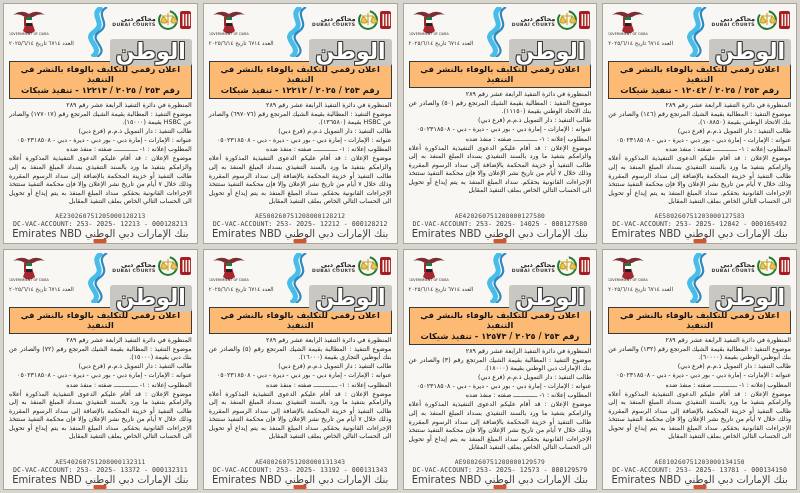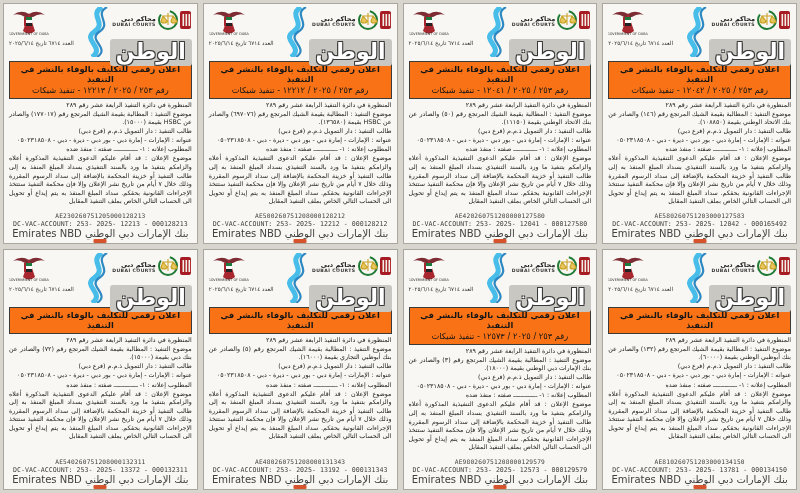--- a/index.html
+++ b/index.html
@@ -17,24 +17,24 @@
   .wavewrap{flex:1;display:flex;justify-content:center;align-items:center;}
   .right{width:92px;display:flex;flex-direction:column;align-items:flex-end;padding-top:1px;}
   .courtsrow{display:flex;align-items:center;gap:2px;}
   .courtstxt{text-align:right;line-height:1;}
   .courtstxt .ar{font-size:6.5px;font-weight:bold;color:#222;direction:rtl;}
   .courtstxt .en{font-size:4.6px;letter-spacing:.4px;color:#333;font-weight:bold;}
   .watan{margin-top:3px;background:#c9c7c2;border-radius:3px;padding:0 6px 2px 6px;
     font-size:22px;font-weight:bold;color:#fff;direction:rtl;line-height:1.15;
     text-shadow:0 0 1px #3a3a3a,1px 1px 0 #3a3a3a,-1px -1px 0 #3a3a3a,1px -1px 0 #3a3a3a,-1px 1px 0 #3a3a3a;}
   
-  .titlebox{flex:none;border:1px solid #3c3a36;background:#f97316;margin-top:1px;
+  .titlebox{flex:none;border:1px solid #3c3a36;background:#fdba74;margin-top:1px;
     padding:2px 3px;text-align:center;direction:rtl;}
   .t1{font-size:8.3px;font-weight:bold;color:#161616;line-height:1.25;}
-  .t2{font-size:8.3px;font-weight:normal;color:#161616;line-height:1.3;}
+  .t2{font-size:8.3px;font-weight:bold;color:#161616;line-height:1.3;}
   
   .body{direction:rtl;text-align:right;font-size:6.3px;line-height:1.36;color:#24221f;margin-top:2px;flex:1;}
   .body .bl{margin-bottom:.5px;text-align:justify;text-align-last:right;}
   .acct{flex:none;text-align:center;color:#404040;}
   .iban{font-size:6.2px;font-family:"DejaVu Sans Mono","Liberation Mono",monospace;letter-spacing:.2px;}
   .dcvac{font-size:6.6px;font-family:"DejaVu Sans Mono","Liberation Mono",monospace;margin-top:1px;}
   .bank{font-size:10px;direction:rtl;margin-top:0;margin-bottom:2px;}
   .redmark{position:absolute;bottom:0;left:50%;transform:translateX(-50%);
     width:13px;height:4px;background:#d6542c;border-radius:1px;}
 </style>
@@ -218,35 +218,34 @@
               <rect x="30.5" y="6" width="1.6" height="12" fill="#f4efe6"></rect>
             </svg>
           </span>
         </div>
         <div class="watan">الوطن</div>
       </div>
     </div>
 
     <div class="titlebox">
       <div class="t1">اعلان رقمي للتكليف بالوفاء بالنشر في التنفيذ</div>
-      <div class="t2">رقم ٢٥٣ / ٢٠٢٥ / ١٢٠٤١ - تنفيذ شيكات</div>
     </div>
 
     <div class="body">
       <div class="bl">المنظورة في دائرة التنفيذ الرابعة عشر رقم ٢٨٩</div>
       <div class="bl">موضوع التنفيذ : المطالبة بقيمة الشيك المرتجع رقم (٥٠) والصادر عن بنك الاتحاد الوطني بقيمة (١١١٥٠).</div>
       <div class="bl">طالب التنفيذ : دار التمويل ذ.م.م (فرع دبي)</div>
       <div class="bl">عنوانه : الإمارات - إمارة دبي - بور دبي - ديرة - دبي - ٠٥٠٢٣١٨٥٠٨</div>
       <div class="bl">المطلوب إعلانه : ١- ـــــــــــــ صفته : منفذ ضده</div>
       <div class="bl">موضوع الإعلان : قد أقام عليكم الدعوى التنفيذية المذكورة أعلاه والزامكم بتنفيذ ما ورد بالسند التنفيذي بسداد المبلغ المنفذ به إلى طالب التنفيذ أو خزينة المحكمة بالإضافة إلى سداد الرسوم المقررة وذلك خلال ٧ أيام من تاريخ نشر الإعلان وإلا فإن محكمة التنفيذ ستتخذ الإجراءات القانونية بحقكم. سداد المبلغ المنفذ به يتم إيداع أو تحويل الى الحساب التالي الخاص بملف التنفيذ المقابل</div>
     </div>
 
     <div class="acct">
       <div class="iban">AE420260751208000127580</div>
-      <div class="dcvac">DC-VAC-ACCOUNT: 253- 2025- 12041 - 000127580</div>
+      <div class="dcvac">DC-VAC-ACCOUNT: 253- 2025- 14025 - 000127580</div>
       <div class="bank">بنك الإمارات دبي الوطني Emirates NBD</div>
     </div>
 
     <div class="redmark"></div>
   </div>
 
   <div class="cell">
     <div class="hdr">
       <div class="gov">
         <span>

